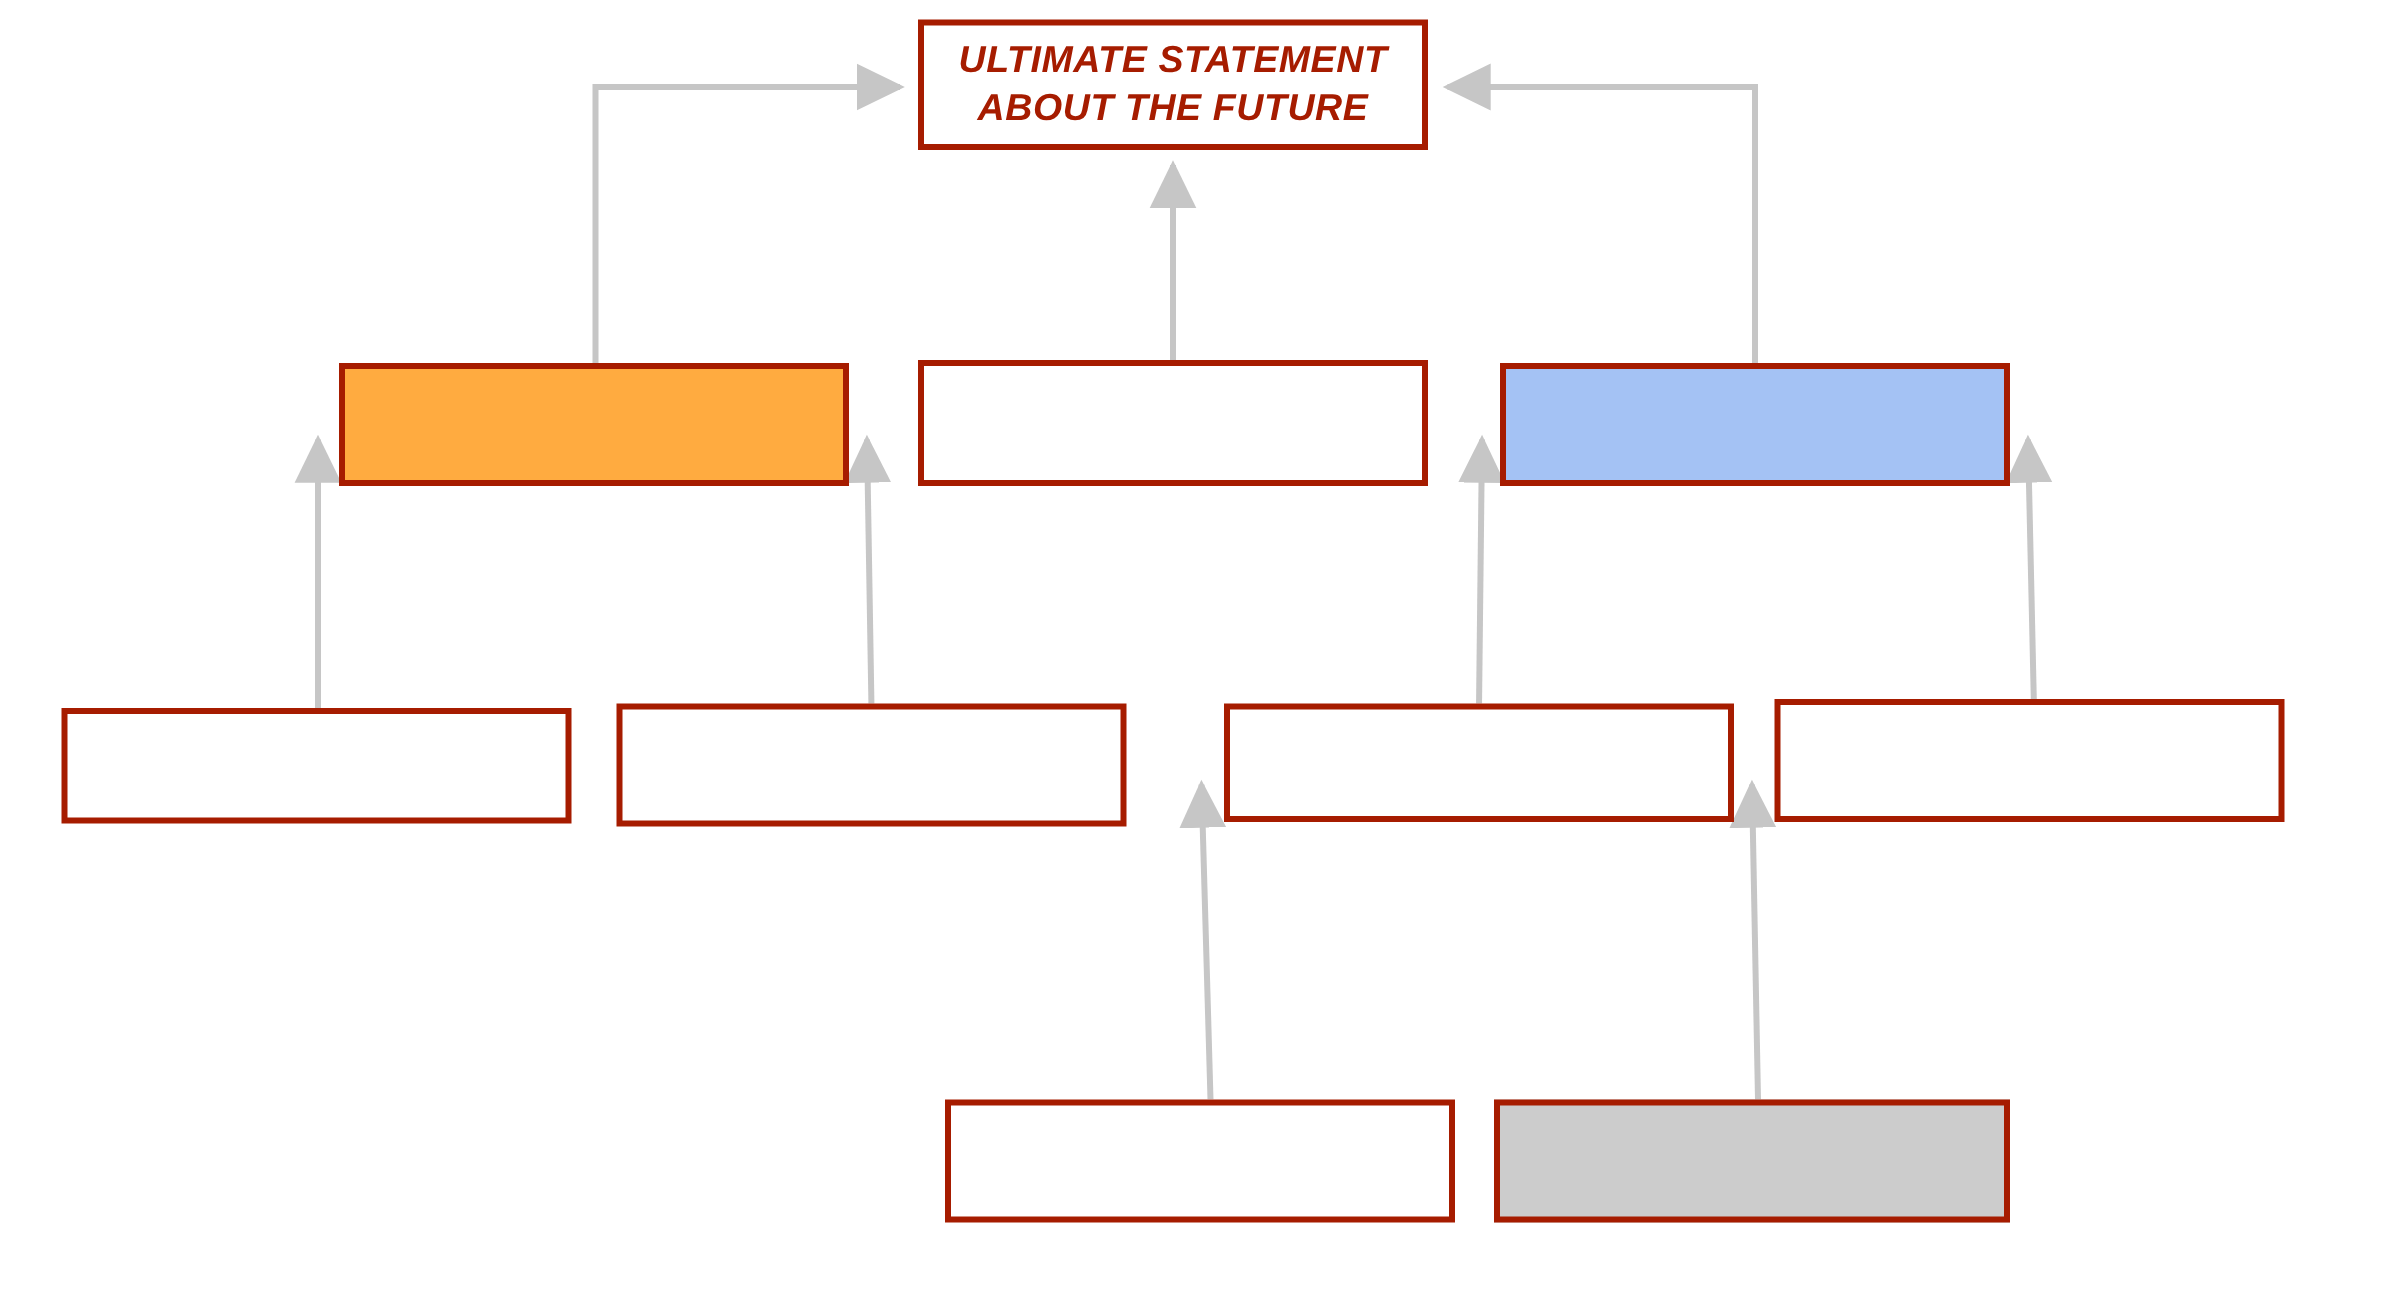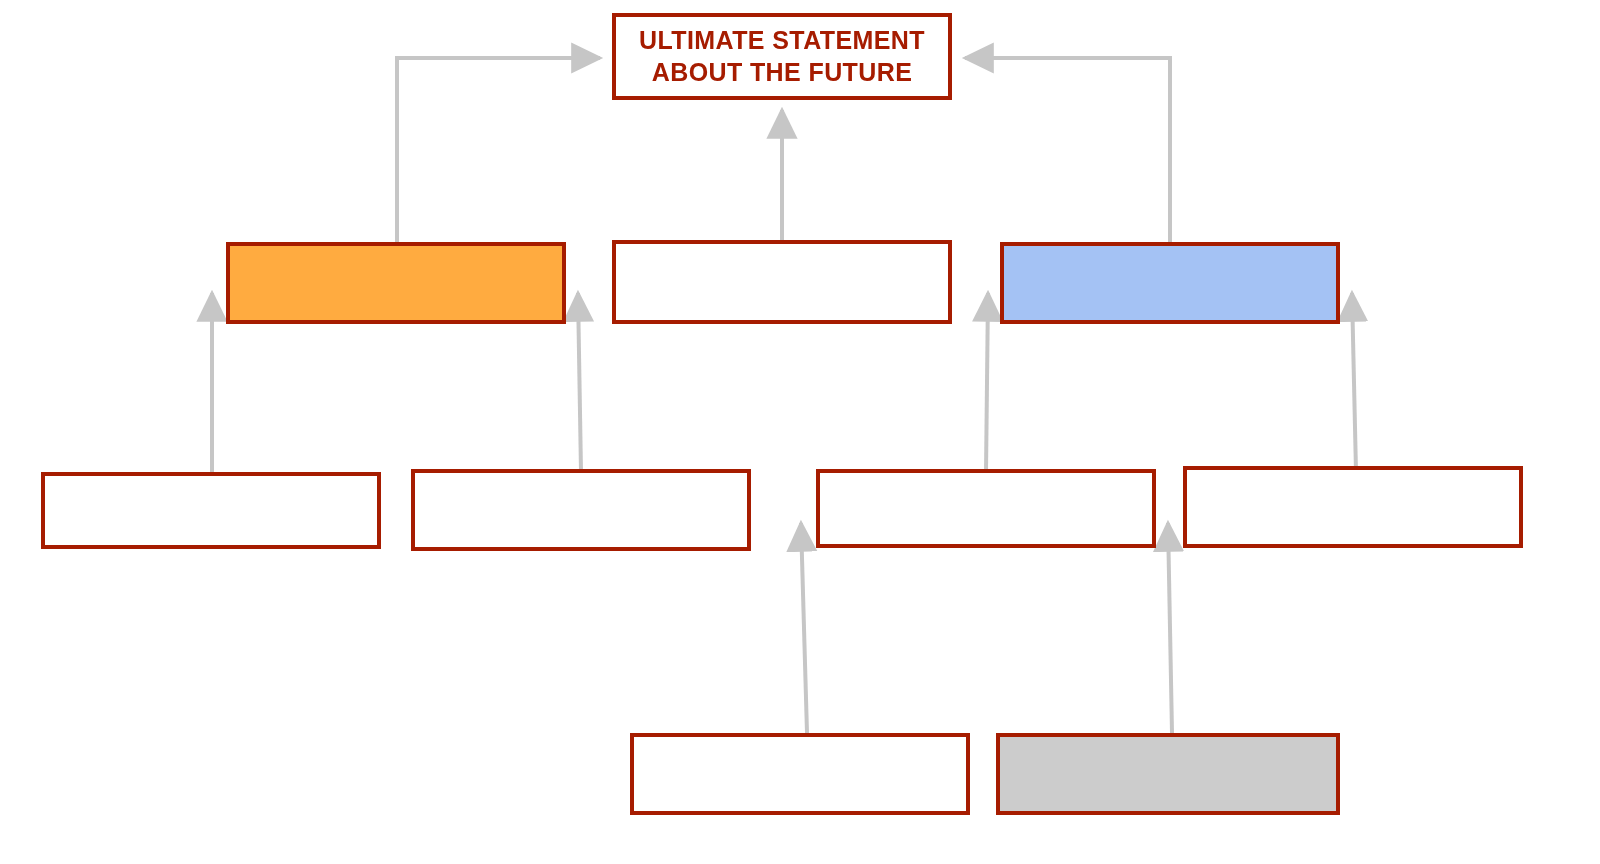--- a/index.html
+++ b/index.html
@@ -29,20 +29,21 @@
   .node {
     position: absolute;
     box-sizing: border-box;
     border: 4px solid #a61c00;
     background: #ffffff;
     display: flex;
     align-items: center;
     justify-content: center;
     text-align: center;
     z-index: 2;
+    font-style: italic;
   }
   .node .node-label {
     color: #a61c00;
     font-weight: bold;
     font-size: 25px;
     line-height: 1.25;
     letter-spacing: 0.4px;
     white-space: pre-line;
     padding: 0 10px;
   }

